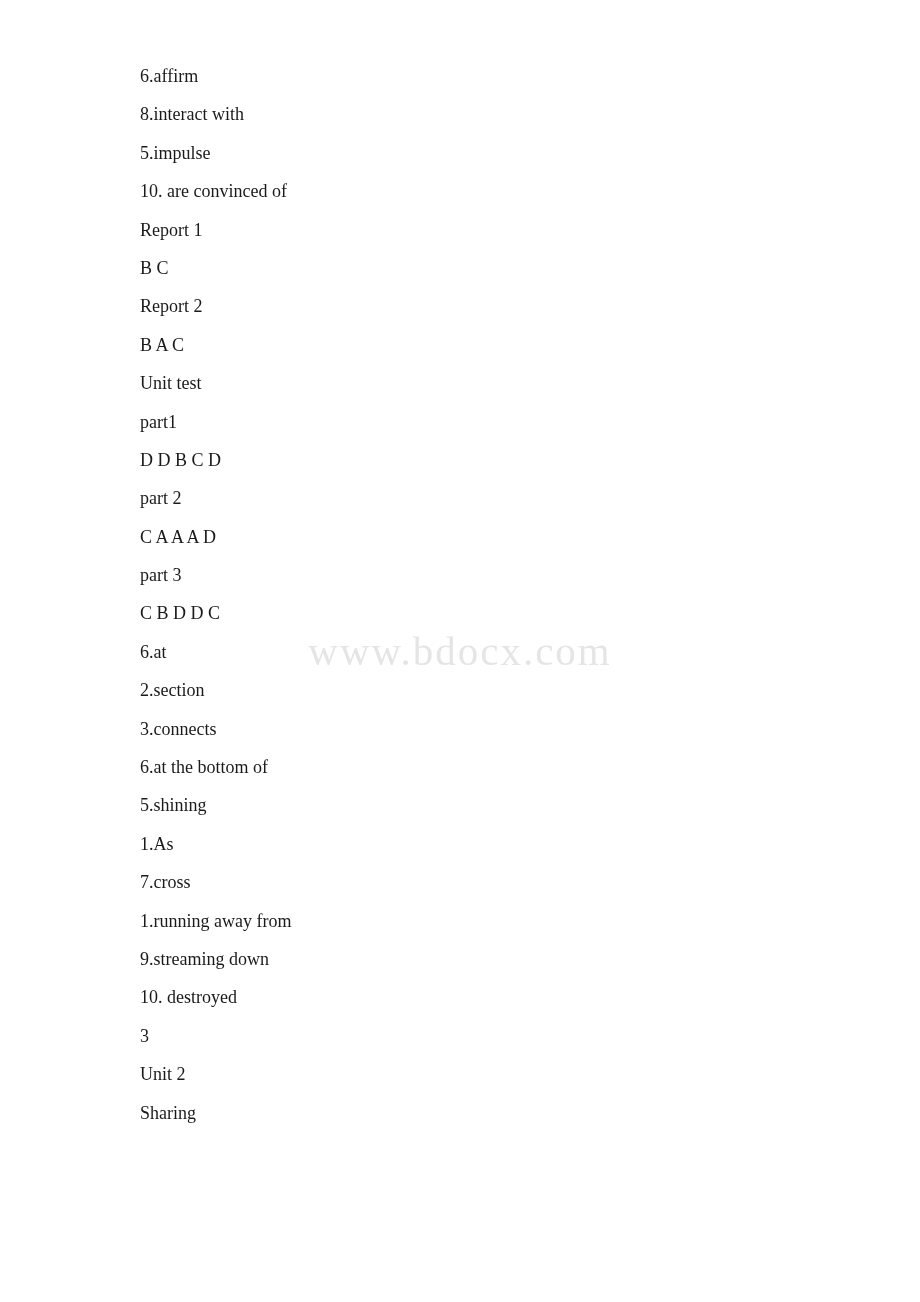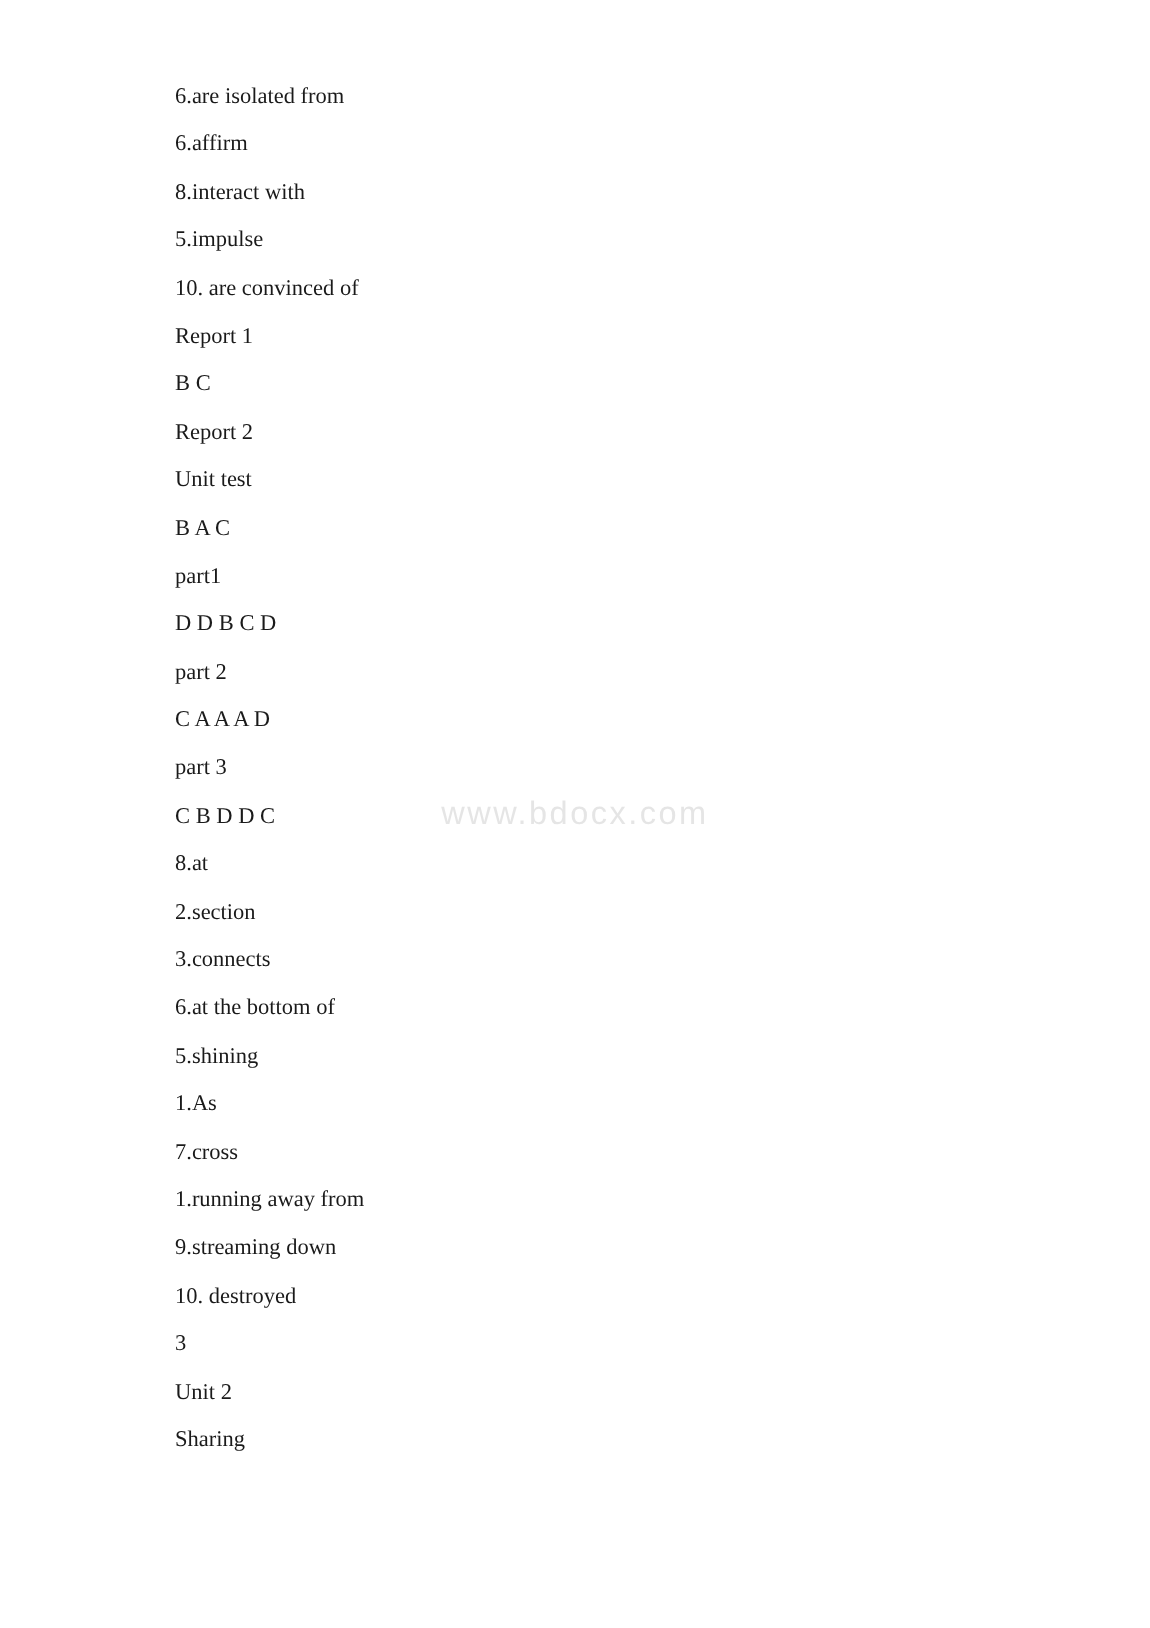--- a/index.html
+++ b/index.html
@@ -27,51 +27,50 @@
     .line-item {
       margin-bottom: 6px;
       display: block;
     }
 
     .watermark {
       position: fixed;
       top: 50%;
       left: 50%;
       transform: translate(-50%, -50%);
-      font-size: 26px;
+      font-size: 41px;
       color: rgba(150, 150, 150, 0.25);
-      font-family: Liberation Sans, sans-serif;
+      font-family: Liberation Serif, serif;
       white-space: nowrap;
       pointer-events: none;
       z-index: 9999;
       letter-spacing: 2px;
     }
   </style>
 </head>
 <body>
 
 <div class="page-content">
 
-<span class="line-item">6.are isolated from</span>
     <span class="line-item">6.affirm</span>
     <span class="line-item">8.interact with</span>
     <span class="line-item">5.impulse</span>
     <span class="line-item">10. are convinced of</span>
     <span class="line-item">Report 1</span>
     <span class="line-item">B C</span>
     <span class="line-item">Report 2</span>
+    <span class="line-item">B A C</span>
     <span class="line-item">Unit test</span>
-    <span class="line-item">B A C</span>
     <span class="line-item">part1</span>
     <span class="line-item">D D B C D</span>
     <span class="line-item">part 2</span>
     <span class="line-item">C A A A D</span>
     <span class="line-item">part 3</span>
     <span class="line-item">C B D D C</span>
-    <span class="line-item">8.at</span>
+    <span class="line-item">6.at</span>
     <span class="line-item">2.section</span>
     <span class="line-item">3.connects</span>
     <span class="line-item">6.at the bottom of</span>
     <span class="line-item">5.shining</span>
     <span class="line-item">1.As</span>
     <span class="line-item">7.cross</span>
     <span class="line-item">1.running away from</span>
     <span class="line-item">9.streaming down</span>
     <span class="line-item">10. destroyed</span>
     <span class="line-item">3</span>

